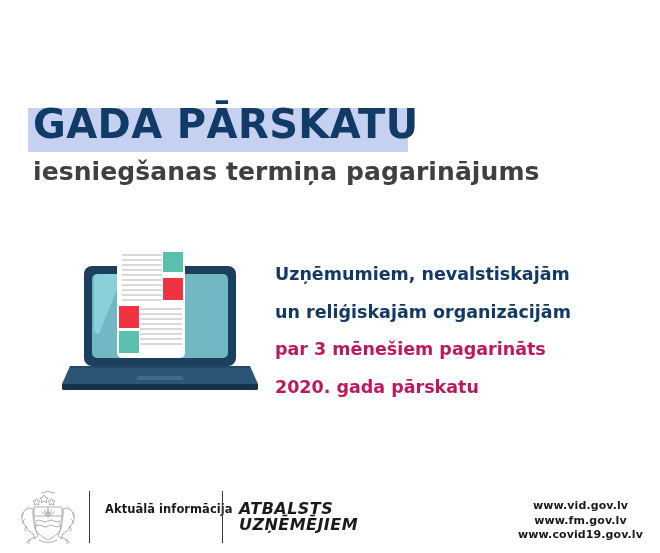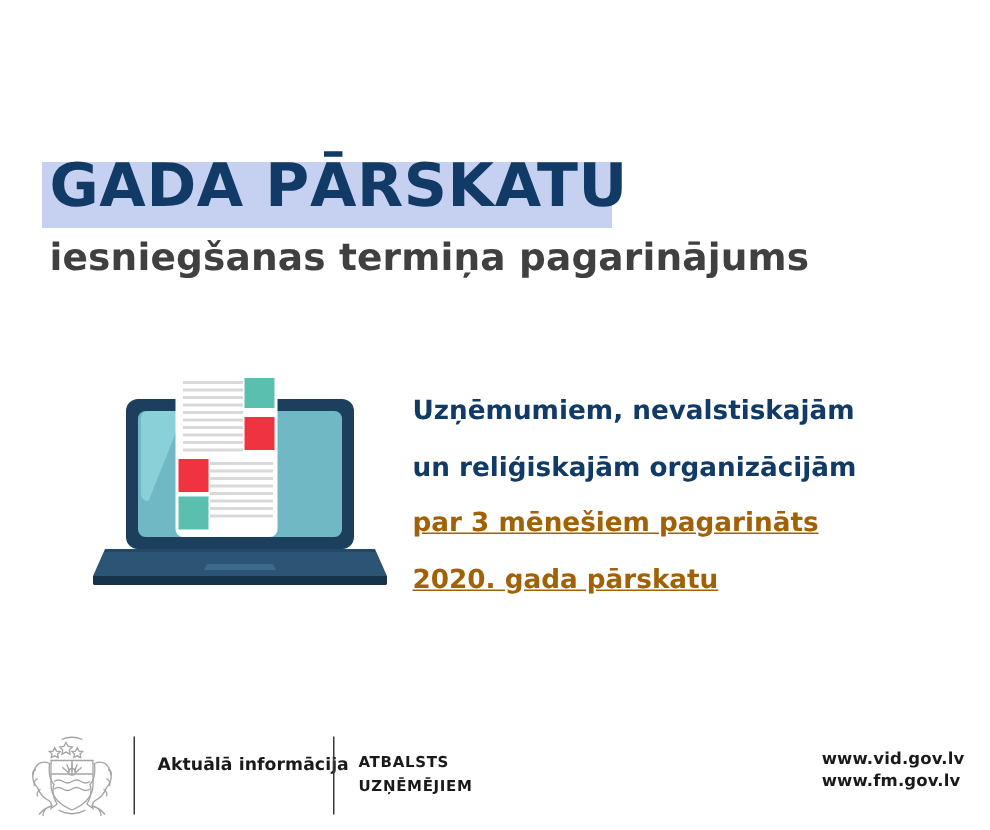--- a/index.html
+++ b/index.html
@@ -73,21 +73,21 @@
     width: 380px;
   }
   #body-copy p {
     margin: 12px;
     font-size: 17.5px;
     line-height: 25.5px;
     font-weight: bold;
     white-space: nowrap;
   }
   .copy-dark { color: #123a66; }
-  .copy-teal { color: #a16207; text-decoration: underline; }
+  .copy-teal { color: #be185d; }
 
   
   #footer {
     position: absolute;
     left: 0;
     top: 482px;
     width: 660px;
     height: 71px;
   }
   #coat-of-arms {
@@ -114,31 +114,32 @@
     font-size: 11.5px;
     line-height: 16px;
     font-weight: bold;
     color: #1a1a1a;
     letter-spacing: 0.05px;
   }
   #footer-text-support {
     position: absolute;
     left: 239px;
     top: 19px;
-    font-size: 10px;
+    font-size: 16px;
     line-height: 16px;
     font-weight: bold;
     color: #1a1a1a;
     letter-spacing: 0.45px;
+    font-style: italic;
   }
   #footer-links {
     position: absolute;
     right: 17px;
     top: 17px;
-    text-align: left;
+    text-align: center;
     font-size: 11px;
     line-height: 14.5px;
     font-weight: bold;
     color: #1a1a1a;
     letter-spacing: 0.1px;
   }
   #footer-links div { display: block; }
 </style>
 </head>
 <body>
@@ -253,15 +254,16 @@
   <div class="footer-divider" id="footer-divider-2"></div>
 
   <div id="footer-text-support">
     <div>ATBALSTS</div>
     <div>UZŅĒMĒJIEM</div>
   </div>
 
   <div id="footer-links">
     <div>www.vid.gov.lv</div>
     <div>www.fm.gov.lv</div>
+    <div>www.covid19.gov.lv</div>
   </div>
 
 </div>
 
 </body></html>

